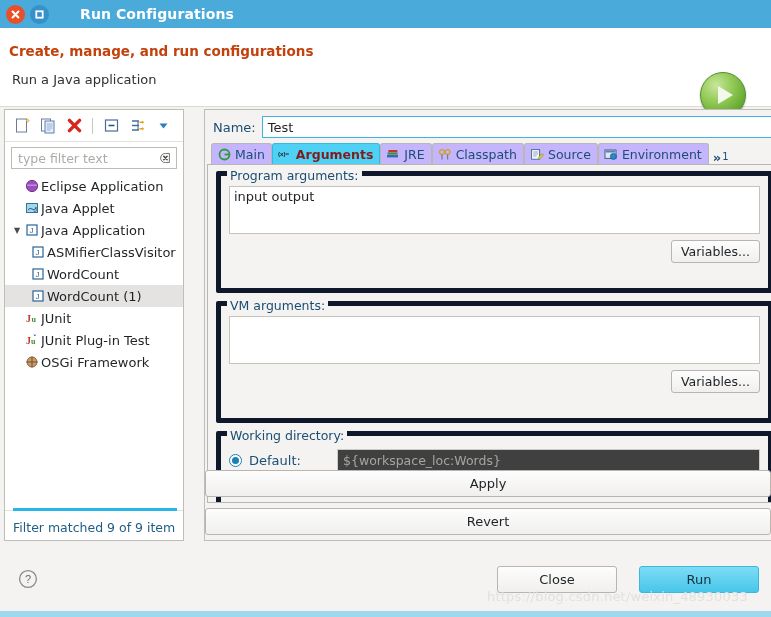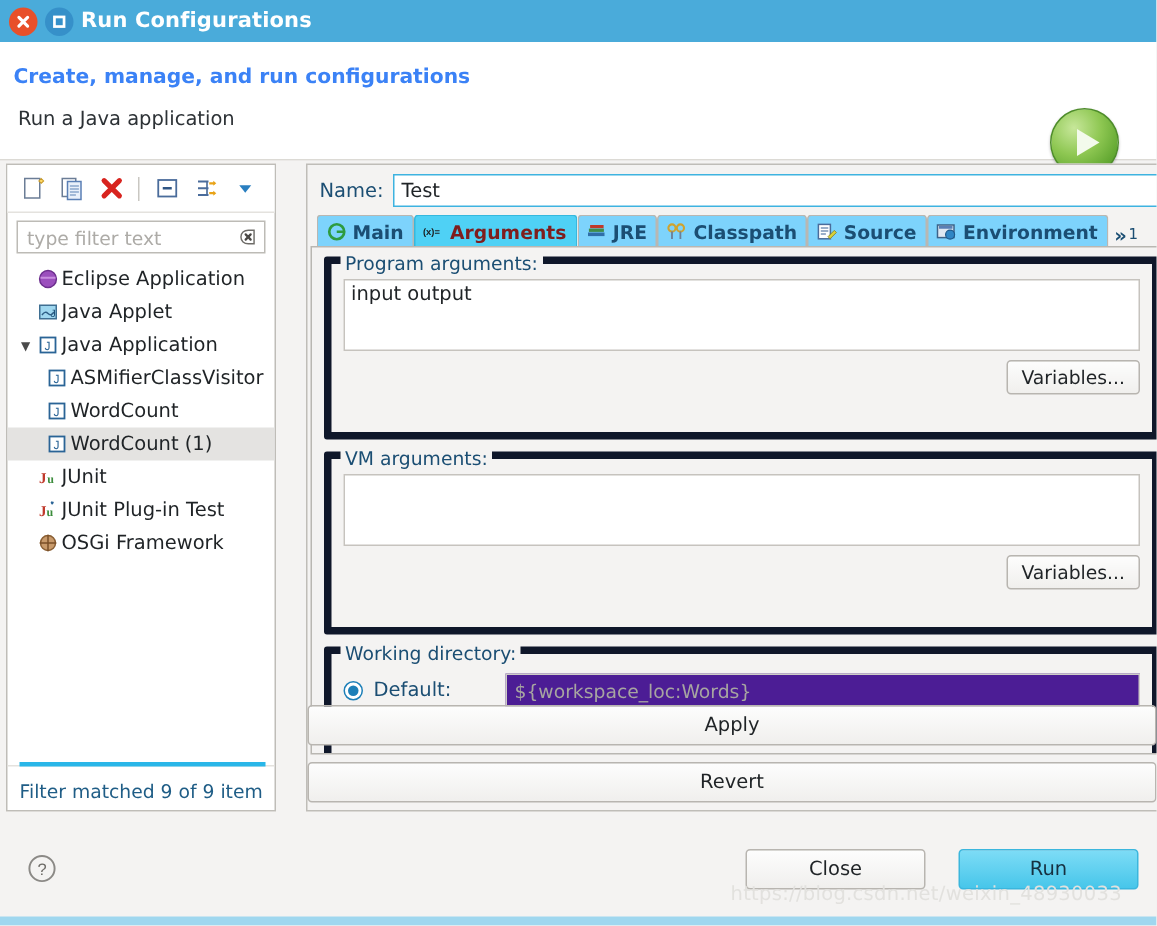--- a/index.html
+++ b/index.html
@@ -27,33 +27,33 @@
   }
   .win-btn {
     width: 19px; height: 19px; border-radius: 50%;
     display: flex; align-items: center; justify-content: center;
     margin-right: 5px; flex: none;
   }
   .win-close { background: #e8502a; }
   .win-max { background: #3690c9; }
   .titletext {
     color: #ffffff; font-weight: bold; font-size: 14px;
-    margin-left: 0; letter-spacing: .1px;
+    margin-left: 26px; letter-spacing: .1px;
   }
 
   
   .header {
     background: #ffffff;
     height: 79px;
     position: relative;
     border-bottom: 1px solid #dcdad5;
   }
   .hdr-title {
     position: absolute; left: 9px; top: 15px;
-    font-size: 13.5px; font-weight: bold; color: #3b82f6;
+    font-size: 13.5px; font-weight: bold; color: #c2410c;
   }
   .hdr-sub {
     position: absolute; left: 12px; top: 44px;
     font-size: 13px; color: #2d3236;
   }
   .run-badge {
     position: absolute; right: 25px; top: 44px;
     width: 46px; height: 46px; border-radius: 50%;
     background: radial-gradient(circle at 34% 28%, #c7e79a 0%, #8ec752 42%, #63a832 74%, #4d8f28 100%);
     border: 1px solid #4e8c2b;
@@ -163,23 +163,22 @@
     height: 22px; padding-left: 6px;
     position: relative;
   }
   .tab {
     display: flex; align-items: center; gap: 4px;
     height: 21px; padding: 0 6px 0 5px;
     font-size: 12.5px; color: #1b4e73;
     border: 1px solid #b9b7b2;
     border-bottom: none;
     border-radius: 3px 3px 0 0;
-    background: #7dd3fc;
+    background: #c4b5fd;
     white-space: nowrap;
-    font-weight: bold;
   }
   .tab.active {
     background: #4fd1f5;
     color: #7f1d1d; font-weight: bold;
     border-color: #36b8dd;
   }
   .tab .tic { width: 14px; height: 13px; display:flex; align-items:center; justify-content:center; flex:none; }
   .tab-overflow {
     display: flex; align-items: flex-end; gap: 1px;
     font-size: 12px; color: #1b4e73;
@@ -246,21 +245,21 @@
   }
   .radio.on { border-color: #1c7fb8; background: #fff; }
   .radio.on::after {
     content: ""; width: 7px; height: 7px; border-radius: 50%;
     background: #1c7fb8;
   }
   .rlabel { font-size: 13px; color: #1b4e73; width: 88px; }
   .disabled-input {
     flex: 1; height: 22px;
     border: 1px solid #ceccc7;
-    background: #4c1d95;
+    background: #404040;
     display: flex; align-items: center;
     padding-left: 5px;
     font-size: 12.5px; color: #a7a5a1;
   }
 
   
   .applyrow {
     position: absolute; left: 0; bottom: 5px;
     width: 577px;
     display: flex; justify-content: flex-end; gap: 11px;

